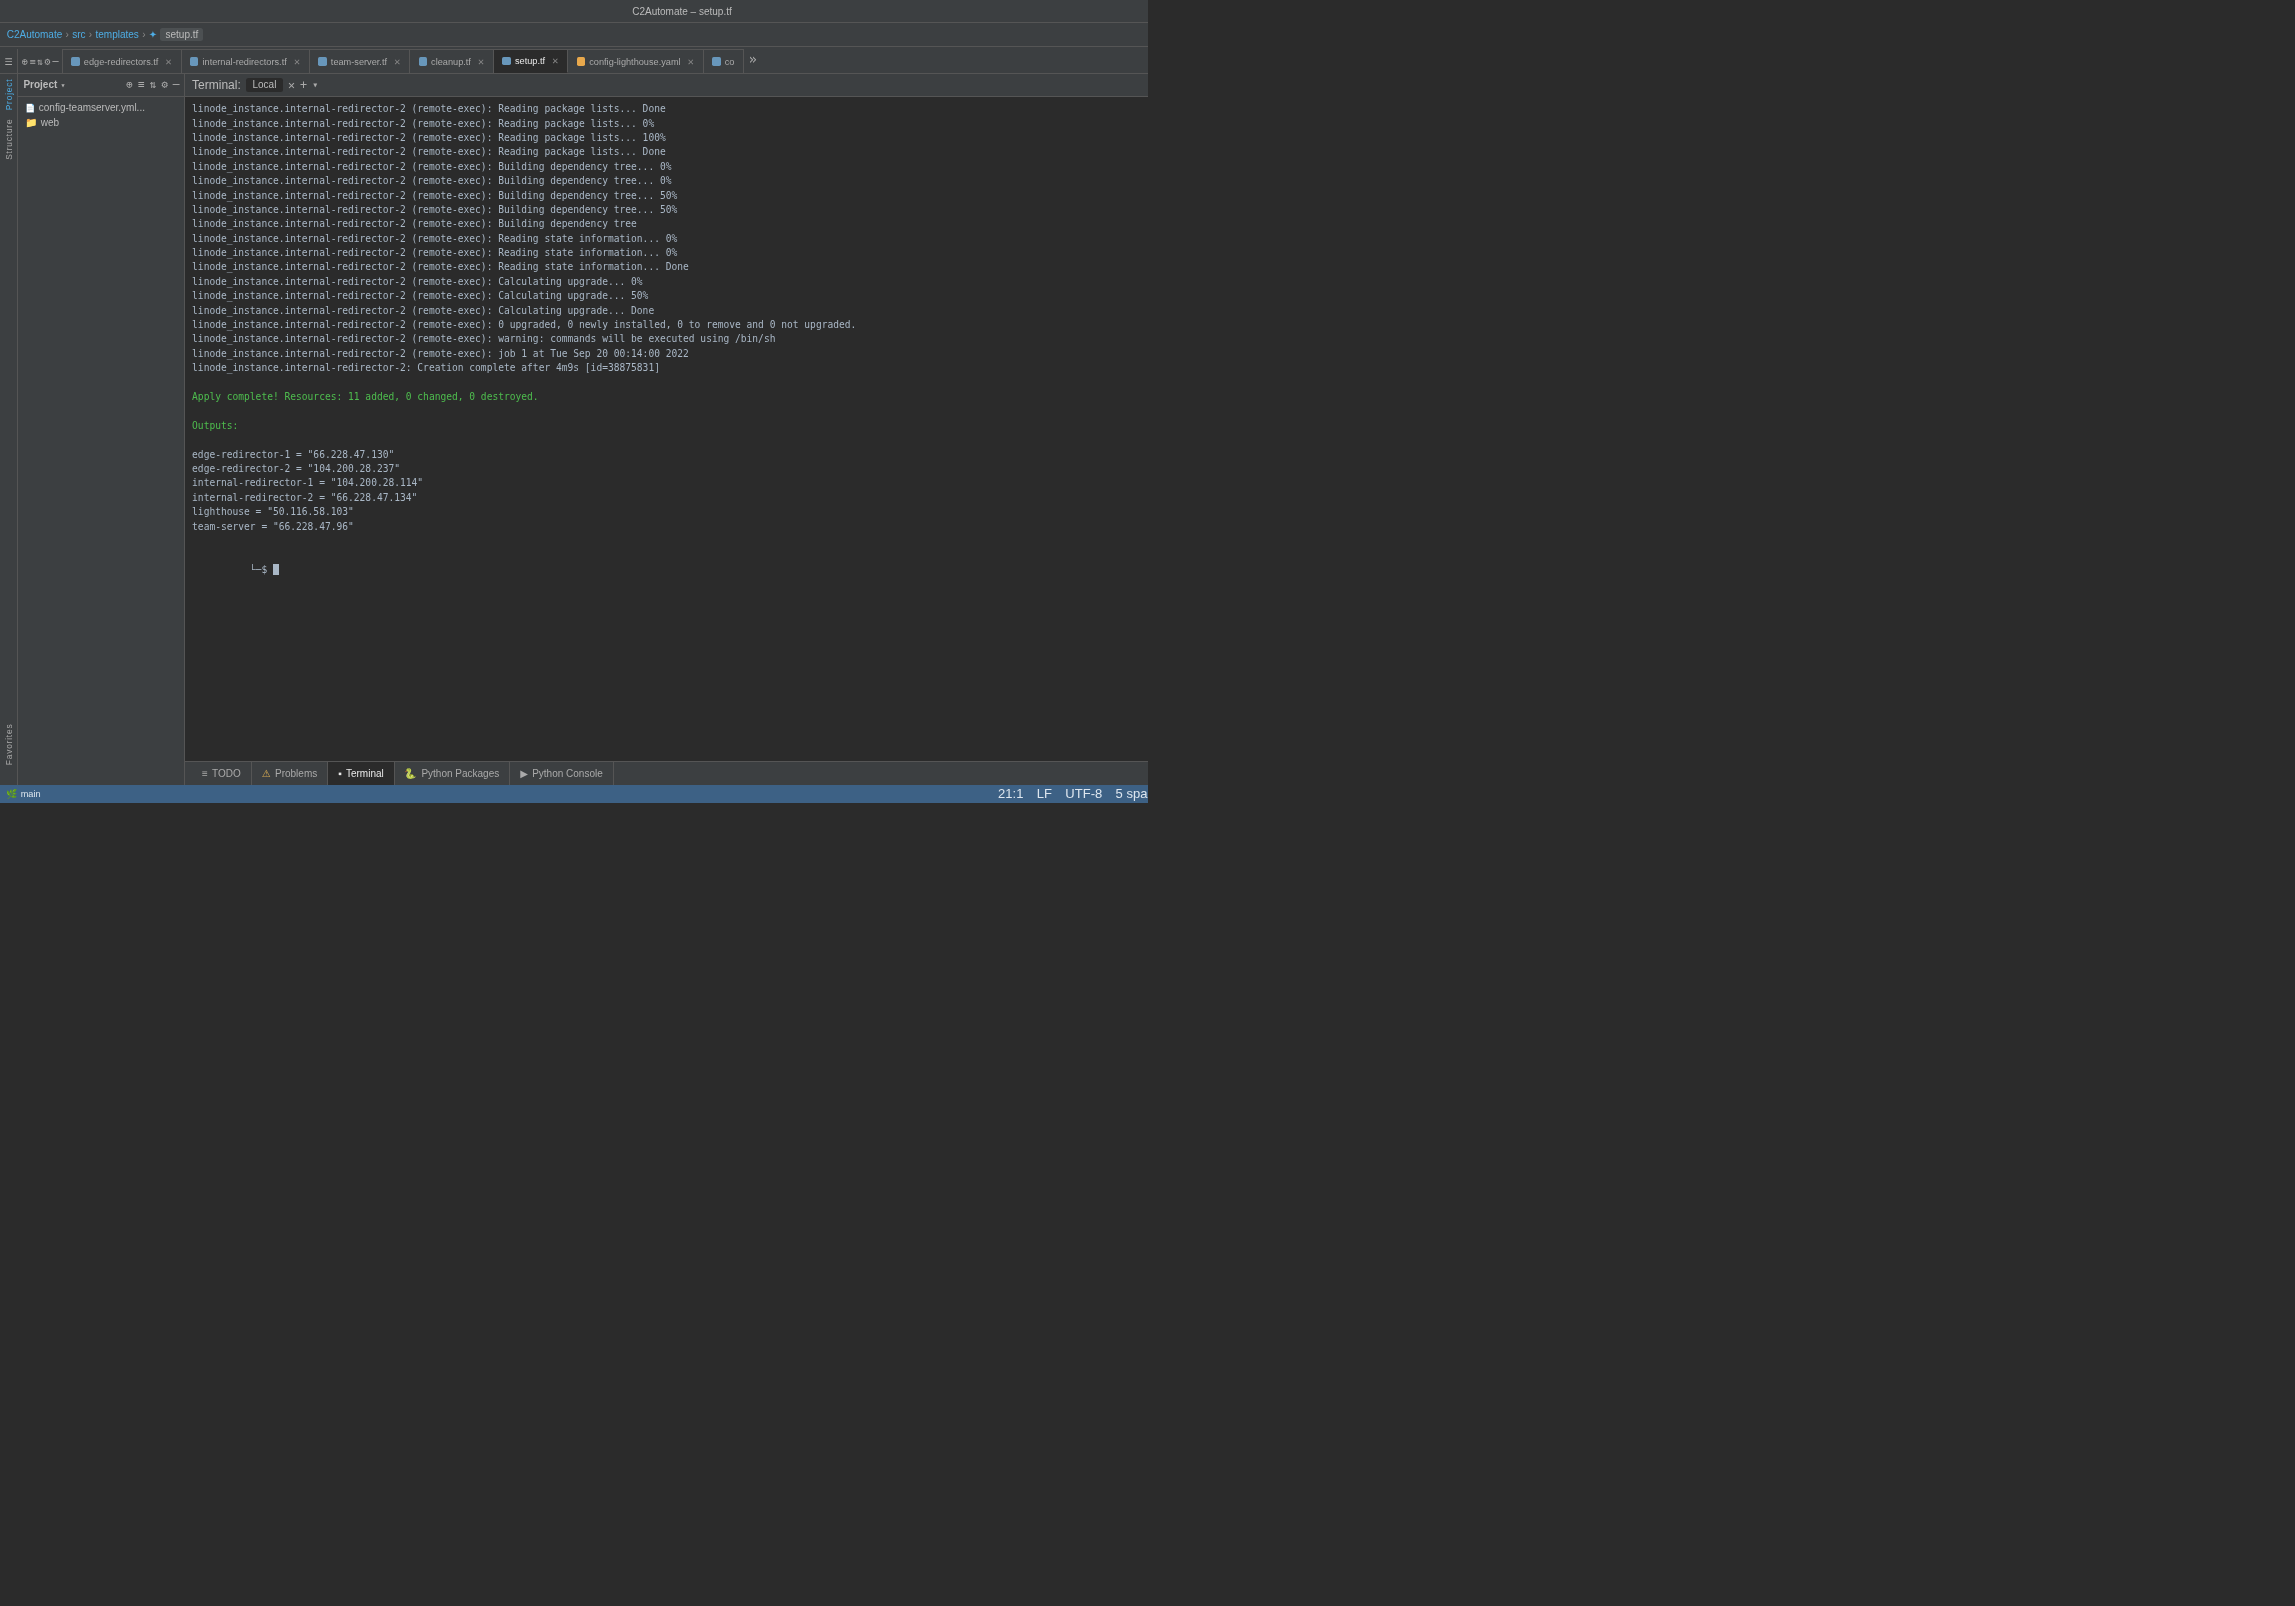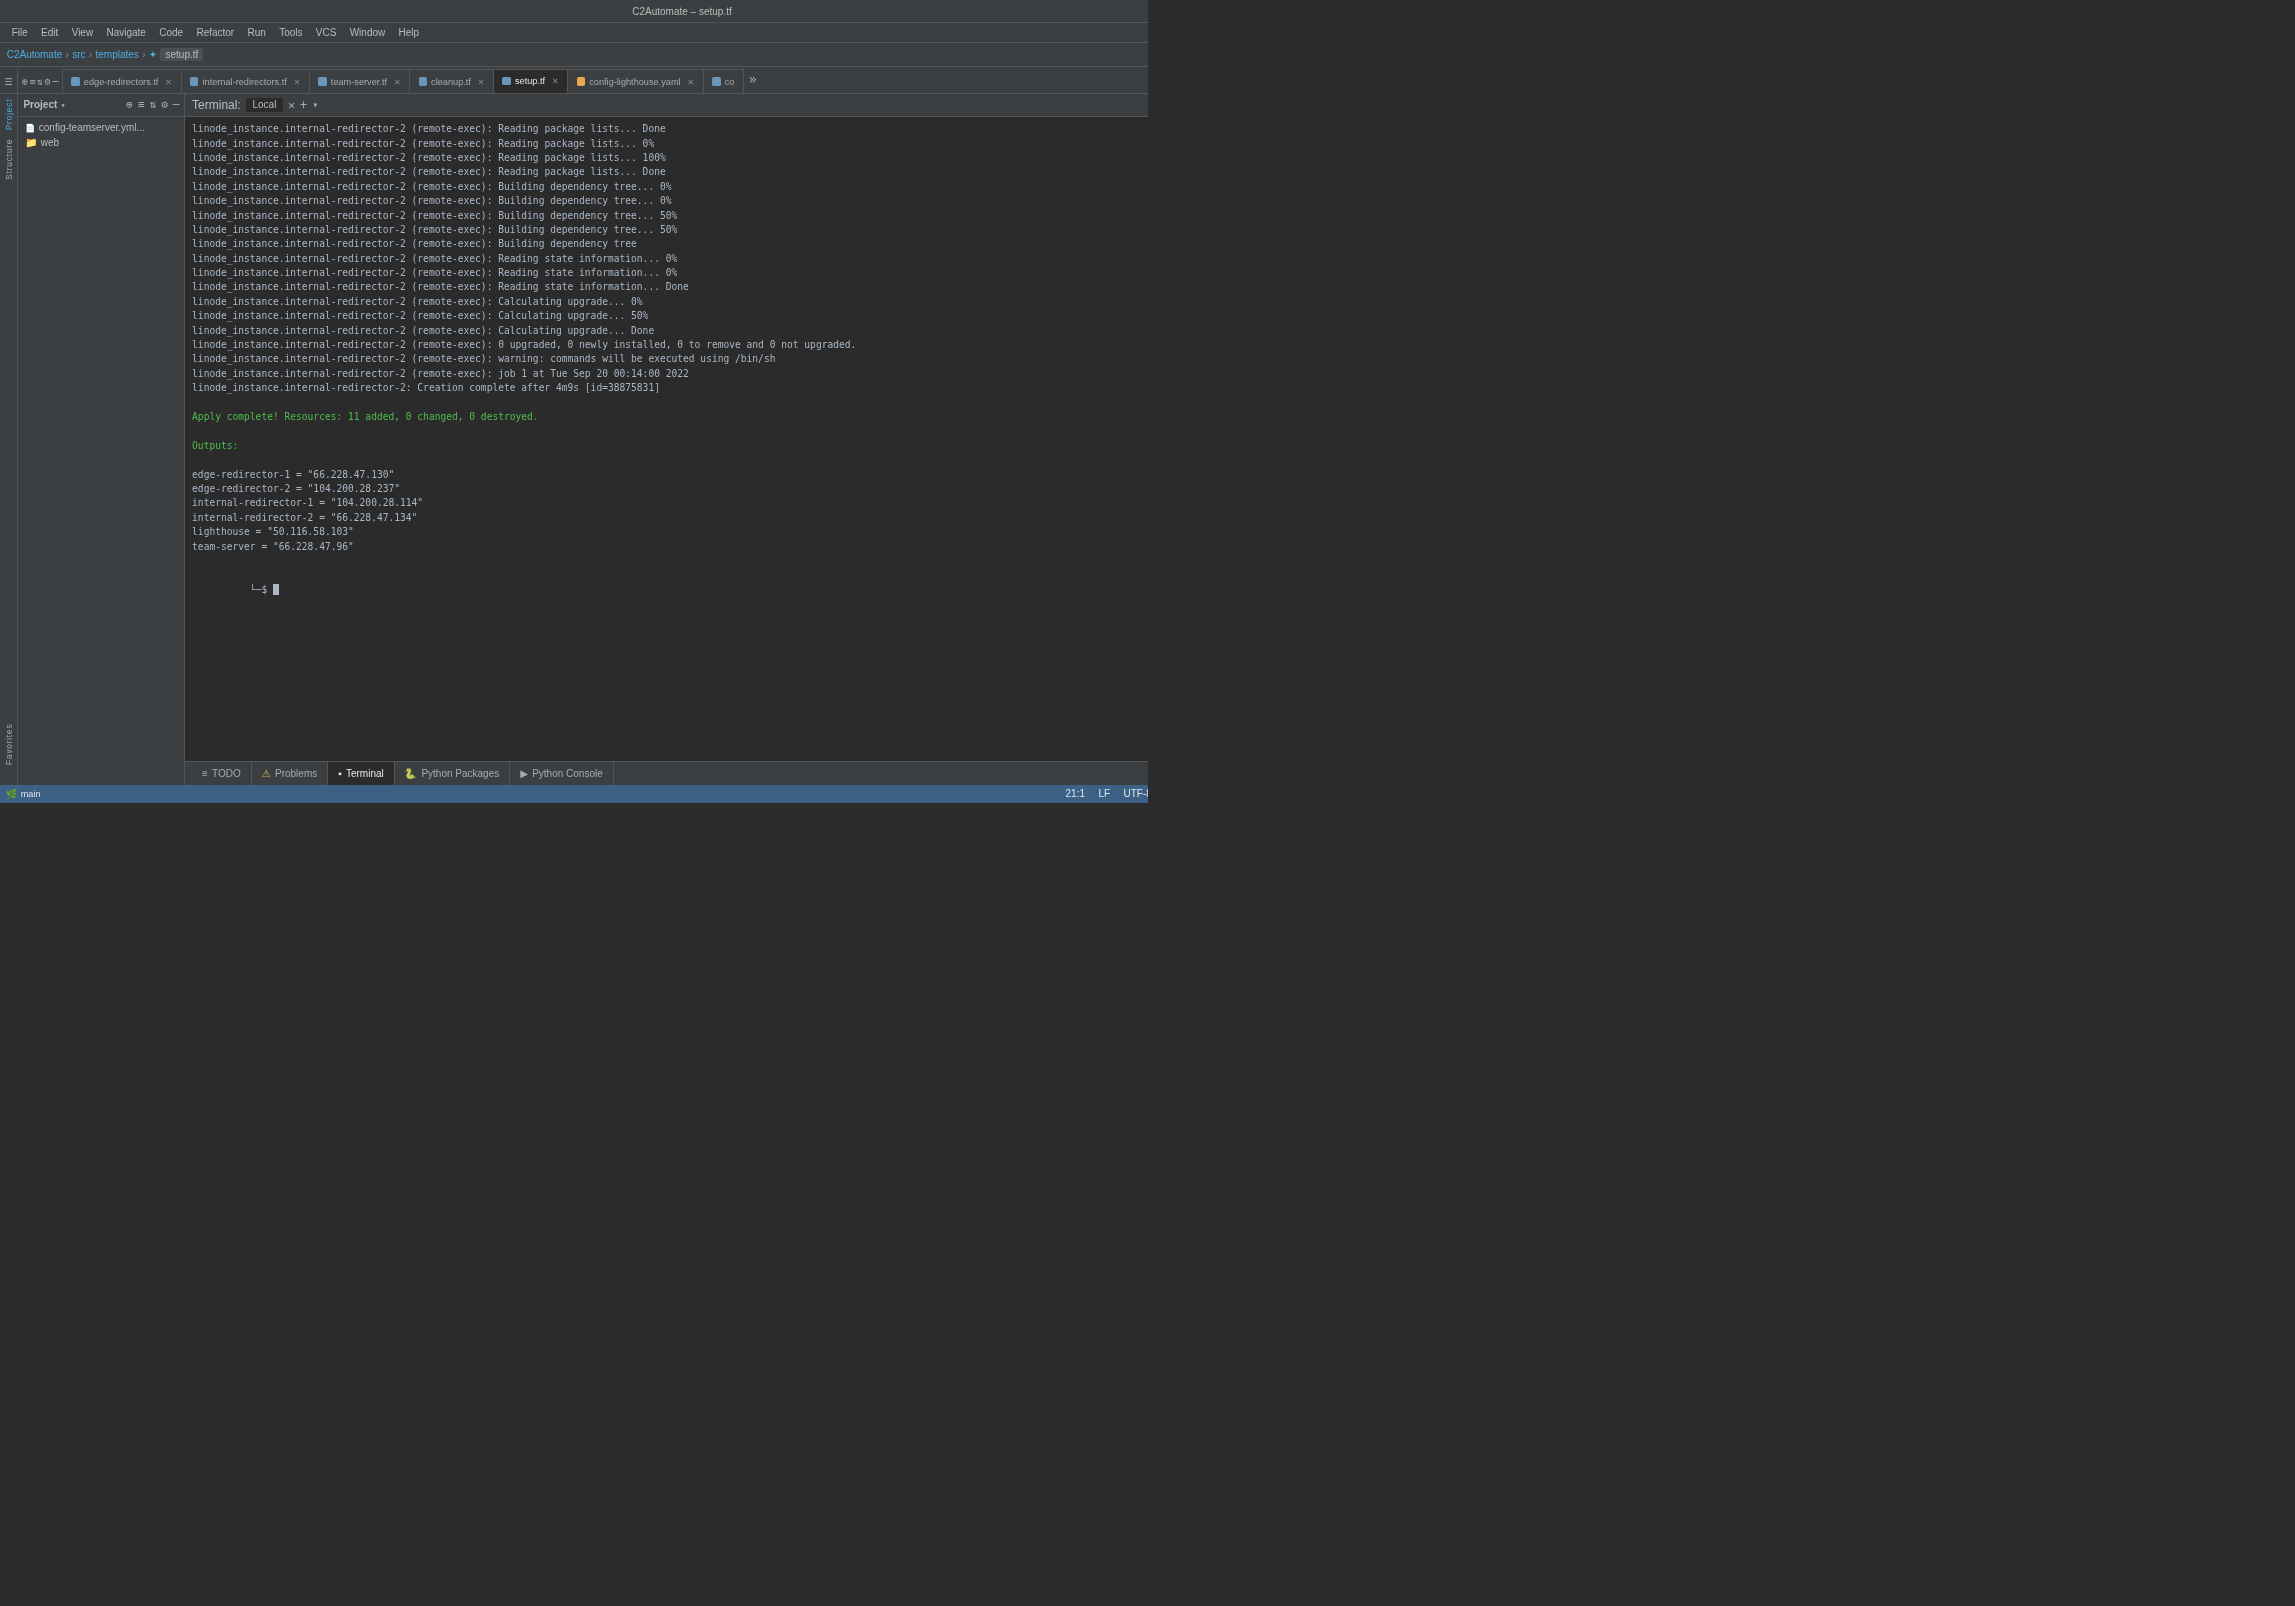--- a/index.html
+++ b/index.html
@@ -292,21 +292,21 @@
     #status-bar {
       height: 18.4px;
       background: #3d6185;
       display: flex;
       align-items: center;
       padding: 0 6.7px;
       gap: 13.4px;
     }
     #status-bar .status-item {
       font-family: sans-serif;
-      font-size: 10px;
+      font-size: 13px;
       color: #dde6ef;
     }
     #status-bar .status-right {
       margin-left: auto;
       display: flex;
       gap: 13.4px;
       align-items: center;
     }
 
     
@@ -379,33 +379,20 @@
 
   <div id="title-bar">
     <span class="title">C2Automate – setup.tf</span>
     <div class="win-controls">
       <span>─</span>
       <span>□</span>
       <span>✕</span>
     </div>
   </div>
 
-  <div id="menu-bar">
-    <span class="menu-item">File</span>
-    <span class="menu-item">Edit</span>
-    <span class="menu-item">View</span>
-    <span class="menu-item">Navigate</span>
-    <span class="menu-item">Code</span>
-    <span class="menu-item">Refactor</span>
-    <span class="menu-item">Run</span>
-    <span class="menu-item">Tools</span>
-    <span class="menu-item">VCS</span>
-    <span class="menu-item">Window</span>
-    <span class="menu-item">Help</span>
-  </div>
 
   <div id="breadcrumb-bar">
     <span class="bc-item">C2Automate</span>
     <span class="bc-sep">›</span>
     <span class="bc-item">src</span>
     <span class="bc-sep">›</span>
     <span class="bc-item">templates</span>
     <span class="bc-sep">›</span>
     <span style="color:#4eade5; font-size:10px; font-family:sans-serif;">✦</span>
     <span class="bc-file">setup.tf</span>

